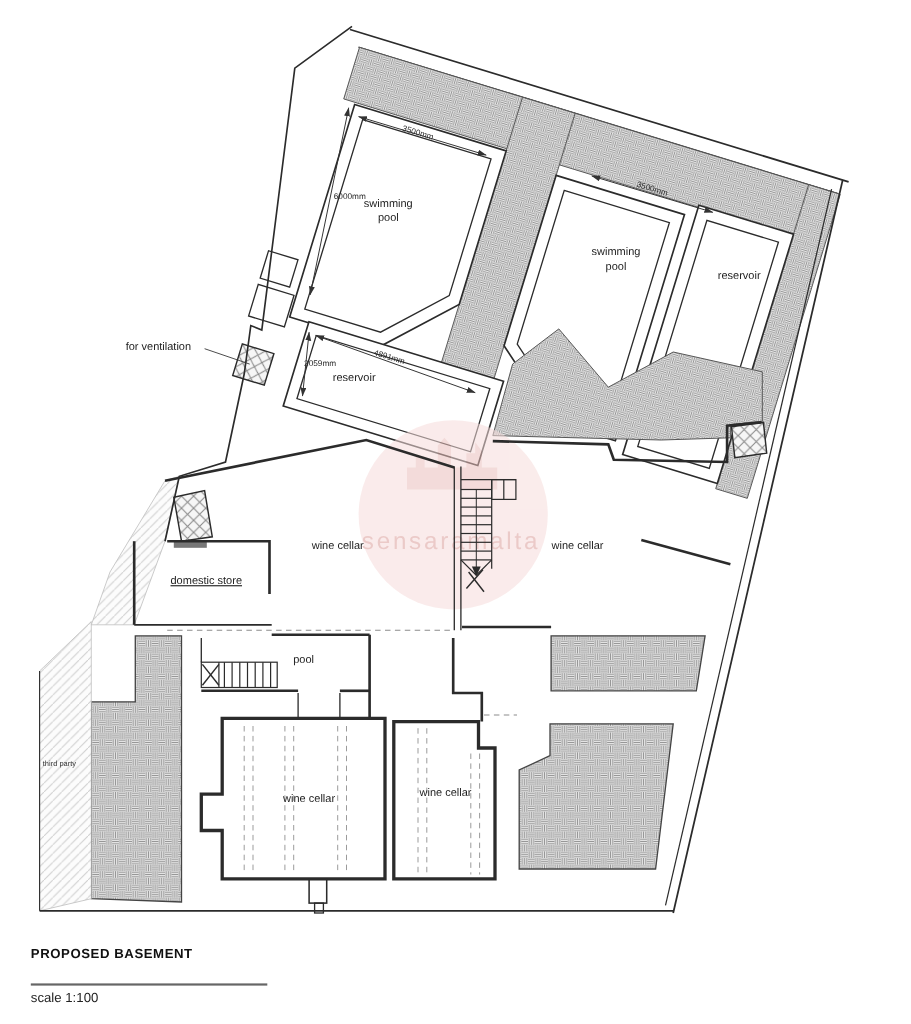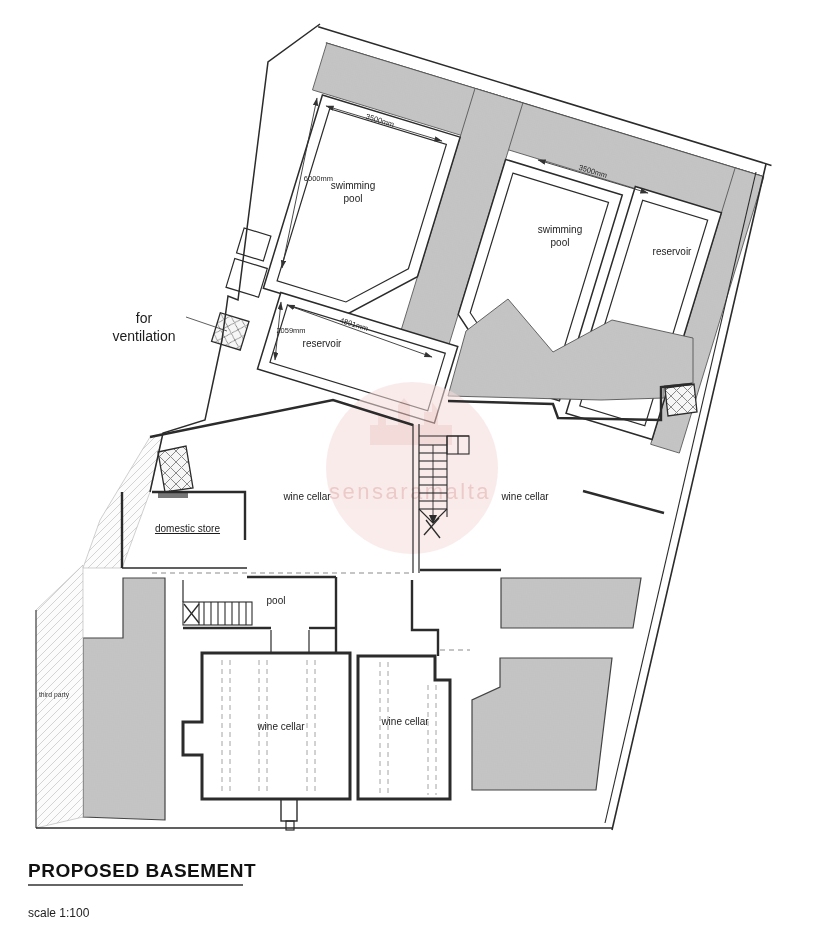--- a/index.html
+++ b/index.html
@@ -4,23 +4,23 @@
 <style>
   html,body{margin:0;padding:0;background:#ffffff;}
   body{width:828px;height:931px;position:relative;font-family:"Liberation Sans",sans-serif;}
   #stage{position:relative;width:828px;height:931px;overflow:hidden;background:#fff;}
   #plan-svg{position:absolute;left:0;top:0;}
   .lbl{position:absolute;color:#1c1c1c;font-size:10px;line-height:1.25;text-align:center;}
   .dim{position:absolute;color:#262626;font-size:7.5px;white-space:nowrap;text-align:center;}
   .rot17{transform:rotate(17deg);transform-origin:center center;}
   .tiny{font-size:6.8px;color:#333;}
   #title-block{position:absolute;left:28px;top:860px;}
-  #title-heading{font-size:19px;font-weight:bold;letter-spacing:0.5px;color:#111;
-    border-bottom:2px solid #666;padding-bottom:2px;width:215px;white-space:nowrap;}
-  #title-scale{font-size:12px;color:#222;margin-top:20px;}
+  #title-heading{font-size:12px;font-weight:bold;letter-spacing:0.5px;color:#111;
+    border-bottom:2px solid #666;padding-bottom:20px;width:215px;white-space:nowrap;}
+  #title-scale{font-size:12px;color:#222;margin-top:4px;}
 </style>
 </head>
 <body>
 
 <div id="stage">
 
 <svg id="plan-svg" width="828" height="931" viewBox="0 0 828 931" xmlns="http://www.w3.org/2000/svg">
   <defs>
     <pattern id="bw" width="12" height="12" patternUnits="userSpaceOnUse">
       <rect width="12" height="12" fill="#e7e7e7"></rect>
@@ -228,25 +228,25 @@
 <div class="lbl" style="left:527px;top:224px;width:66px;">swimming pool</div>
 <div class="lbl" style="left:637px;top:246px;width:70px;">reservoir</div>
 <div class="lbl" style="left:287px;top:338px;width:70px;">reservoir</div>
 <div class="lbl" style="left:272px;top:491px;width:70px;">wine cellar</div>
 <div class="lbl" style="left:490px;top:491px;width:70px;">wine cellar</div>
 <div class="lbl" style="left:140px;top:523px;width:95px;text-decoration:underline;">domestic store</div>
 <div class="lbl" style="left:256px;top:595px;width:40px;">pool</div>
 <div class="lbl" style="left:246px;top:721px;width:70px;">wine cellar</div>
 <div class="lbl" style="left:370px;top:716px;width:70px;">wine cellar</div>
 
-<div class="lbl" style="left:104px;top:310px;width:80px;font-size:14px;">for ventilation</div>
+<div class="lbl" style="left:104px;top:310px;width:80px;font-size:10px;">for ventilation</div>
 <div class="lbl tiny" style="left:24px;top:691px;width:60px;">third party</div>
 
 <div class="dim rot17" style="left:350px;top:116px;width:60px;">3500mm</div>
-<div class="dim" style="left:283px;top:174px;width:50px;text-align:right;">6000mm</div>
+<div class="dim" style="left:293px;top:174px;width:50px;">6000mm</div>
 <div class="dim rot17" style="left:563px;top:167px;width:60px;">3500mm</div>
 <div class="dim" style="left:266px;top:326px;width:50px;">2059mm</div>
 <div class="dim rot17" style="left:324px;top:320px;width:60px;">4891mm</div>
 
 <div id="title-block">
   <div id="title-heading">PROPOSED BASEMENT</div>
   <div id="title-scale">scale 1:100</div>
 </div>
 
 </div>

